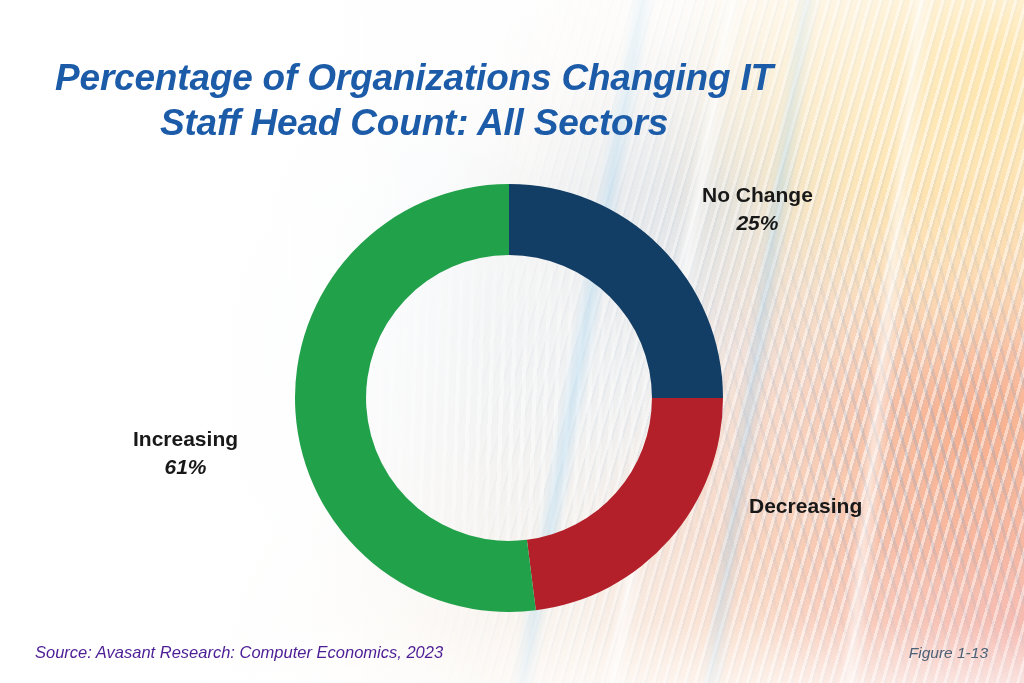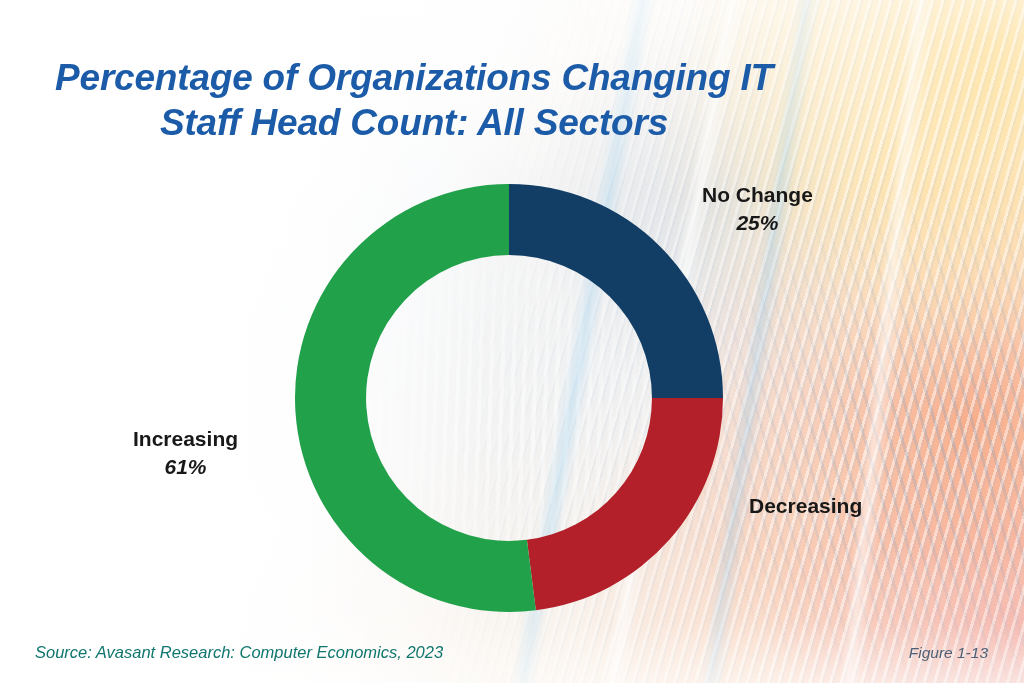--- a/index.html
+++ b/index.html
@@ -127,21 +127,21 @@
   .cal-decreasing{ left: 749px; top: 492px;  text-align: right; }
   .cal-increasing{ left: 133px; top: 425px;  text-align: center; }
 
   
   .source {
     position: absolute;
     left: 35px;
     top: 643px;
     font-size: 16.5px;
     font-style: italic;
-    color: #0f766e;
+    color: #4c1d95;
     z-index: 7;
   }
   .figure {
     position: absolute;
     right: 36px;
     top: 644px;
     font-size: 15.5px;
     font-style: italic;
     color: #4d6076;
     z-index: 7;

